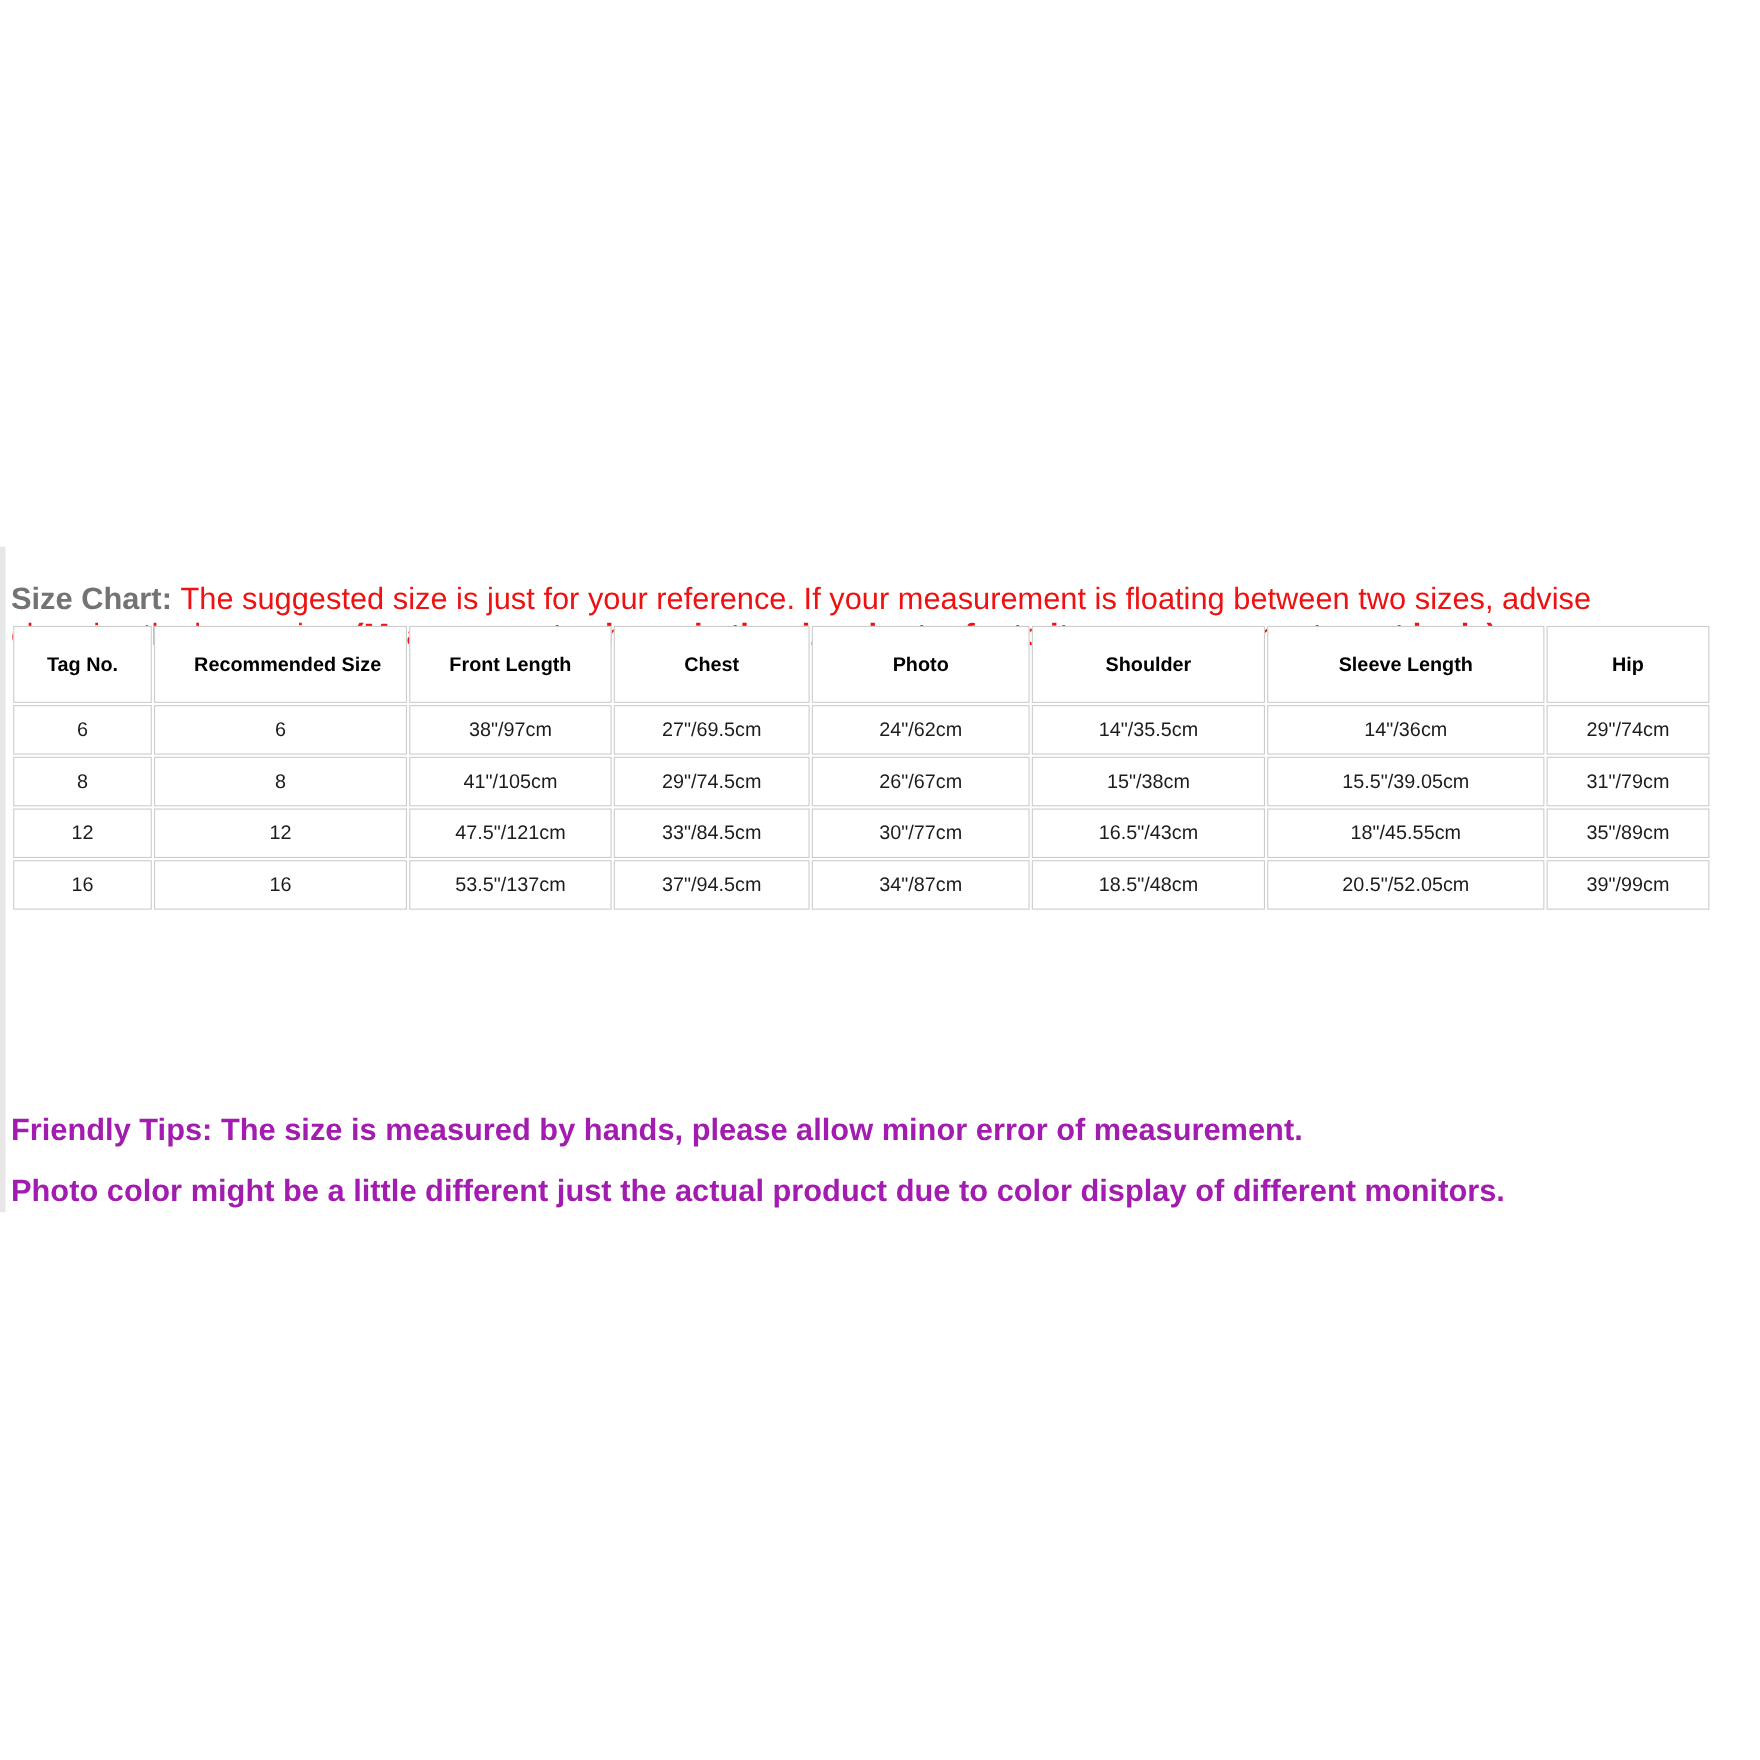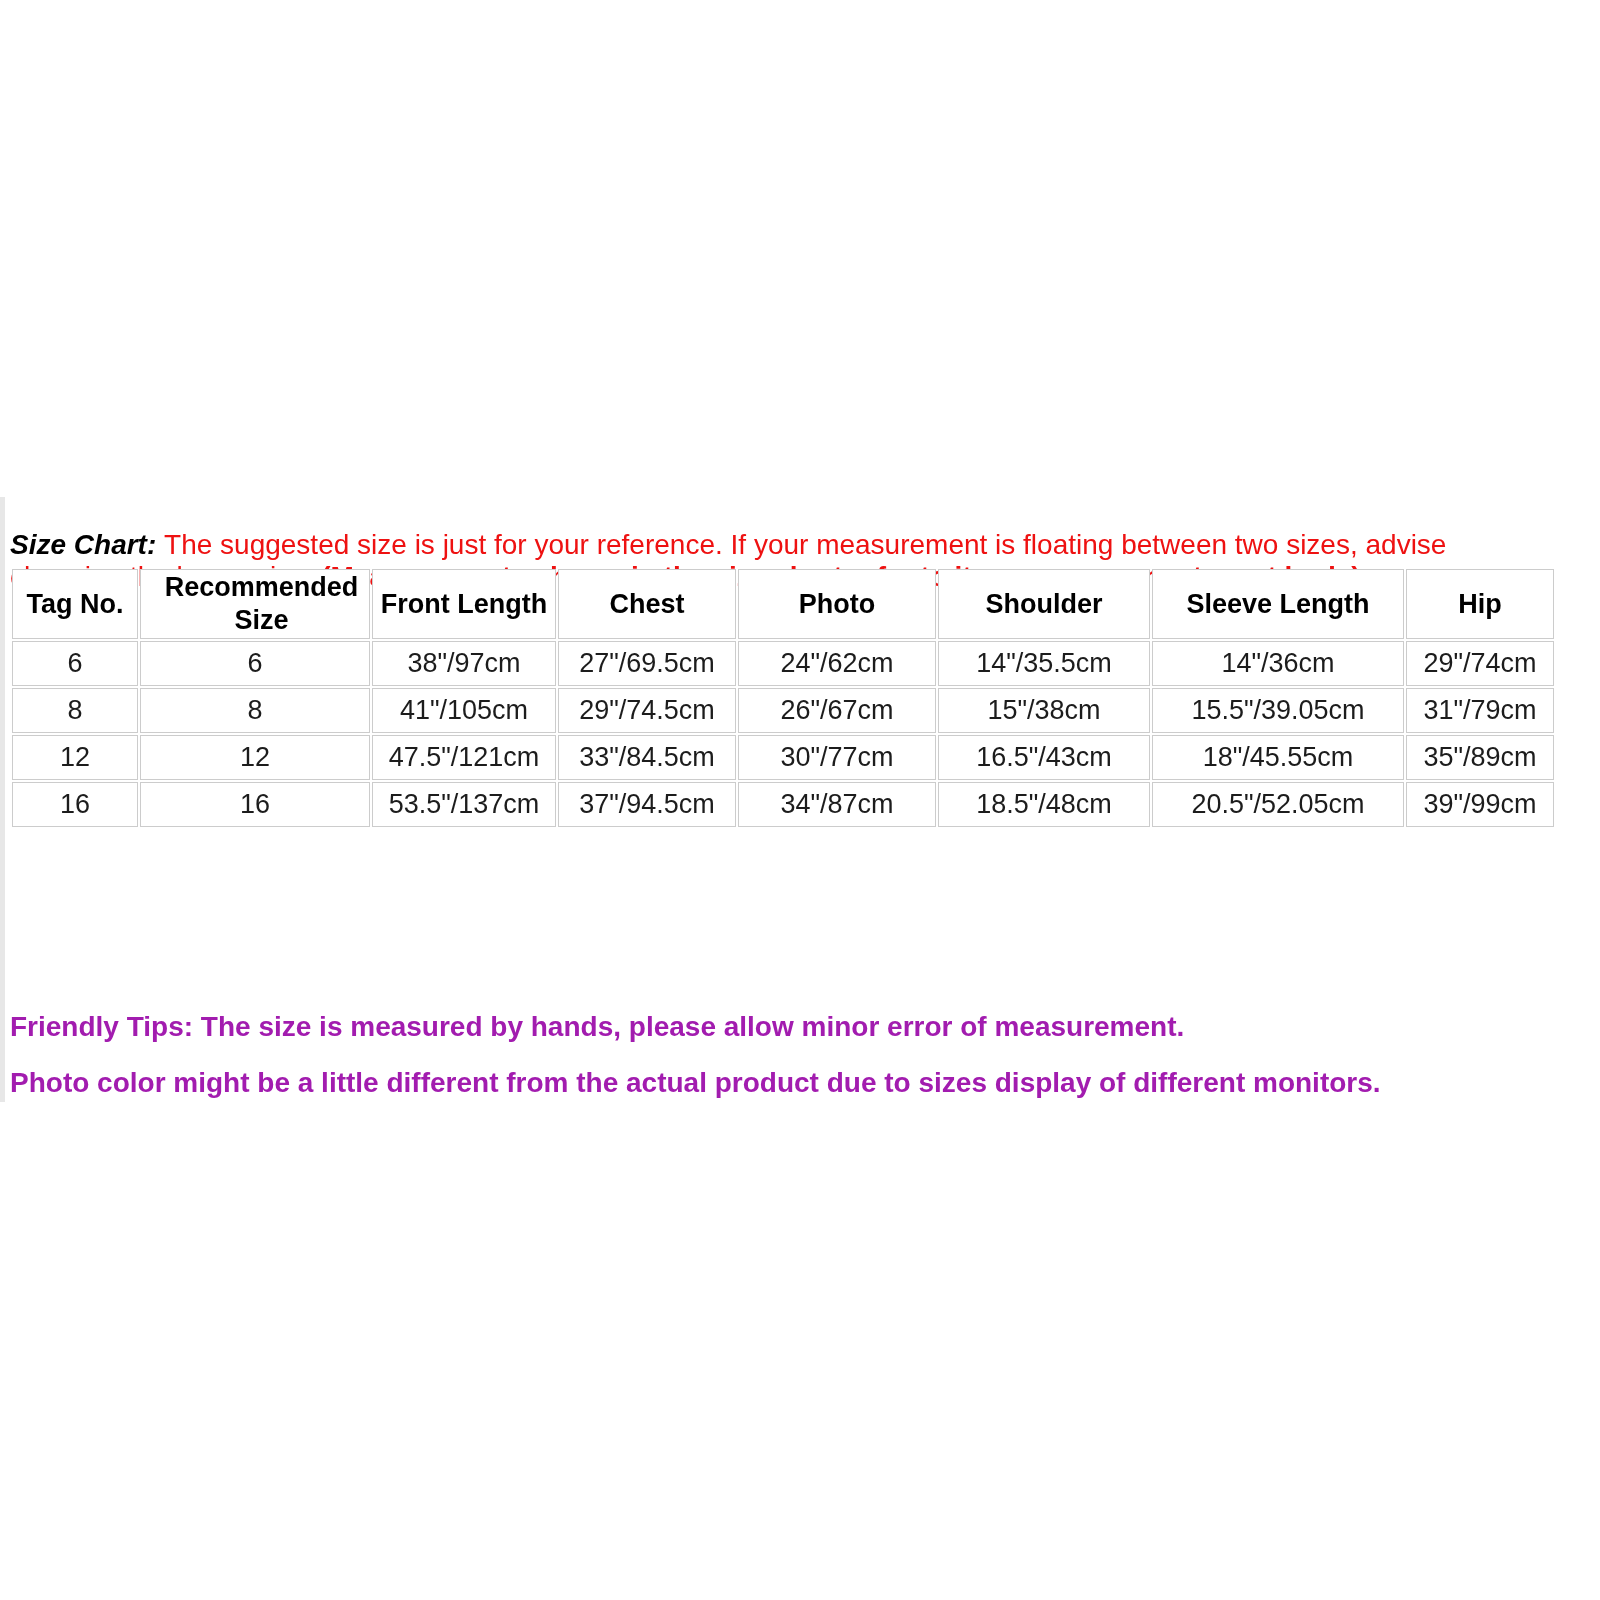--- a/index.html
+++ b/index.html
@@ -18,30 +18,30 @@
   }
   .edge-strip{
     position:absolute;left:0;top:497px;
     width:5px;height:605px;
     background:#e7e7e7;
   }
   .size-note{
     position:absolute;left:10px;top:501px;width:1550px;
     font-size:28px;line-height:32px;
   }
-  .size-note .label{font-weight:bold;color:#000000;font-style:italic;}
+  .size-note .label{font-weight:bold;color:#737373;}
   .size-note .red{color:var(--red);}
   .size-note .red-bold{color:var(--red);font-weight:bold;}
   table.size-chart{
     position:absolute;left:10px;top:567px;
     width:1531px;
     table-layout:fixed;
     border-collapse:separate;
     border-spacing:2px;
-    font-size:27px;
+    font-size:18px;
   }
   table.size-chart th, table.size-chart td{
     border:1px solid var(--border);
     background:#ffffff;
     text-align:center;
     vertical-align:middle;
     padding:0 3px;
     overflow:hidden;
   }
   table.size-chart thead th{
@@ -125,13 +125,13 @@
       <td>37"/94.5cm</td>
       <td>34"/87cm</td>
       <td>18.5"/48cm</td>
       <td>20.5"/52.05cm</td>
       <td>39"/99cm</td>
     </tr>
   </tbody>
 </table>
 
 <p class="tips-line first">Friendly Tips: The size is measured by hands, please allow minor error of measurement.</p>
-<p class="tips-line second">Photo color might be a little different from the actual product due to sizes display of different monitors.</p>
+<p class="tips-line second">Photo color might be a little different just the actual product due to color display of different monitors.</p>
 
 </body></html>

